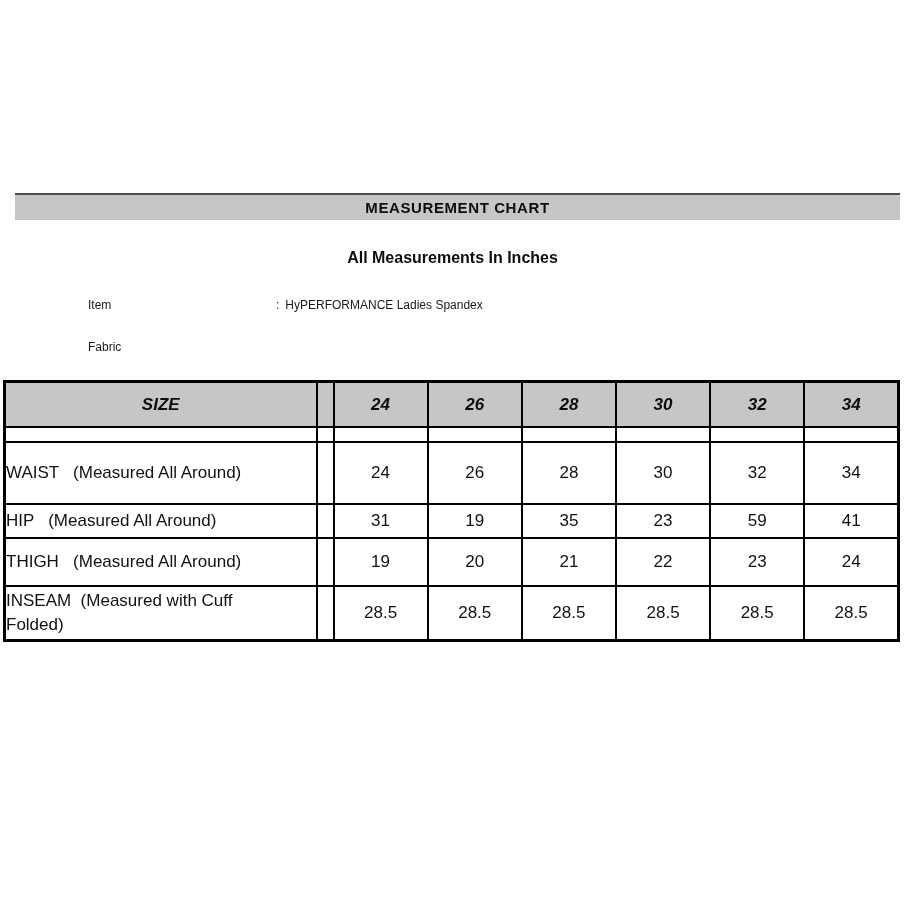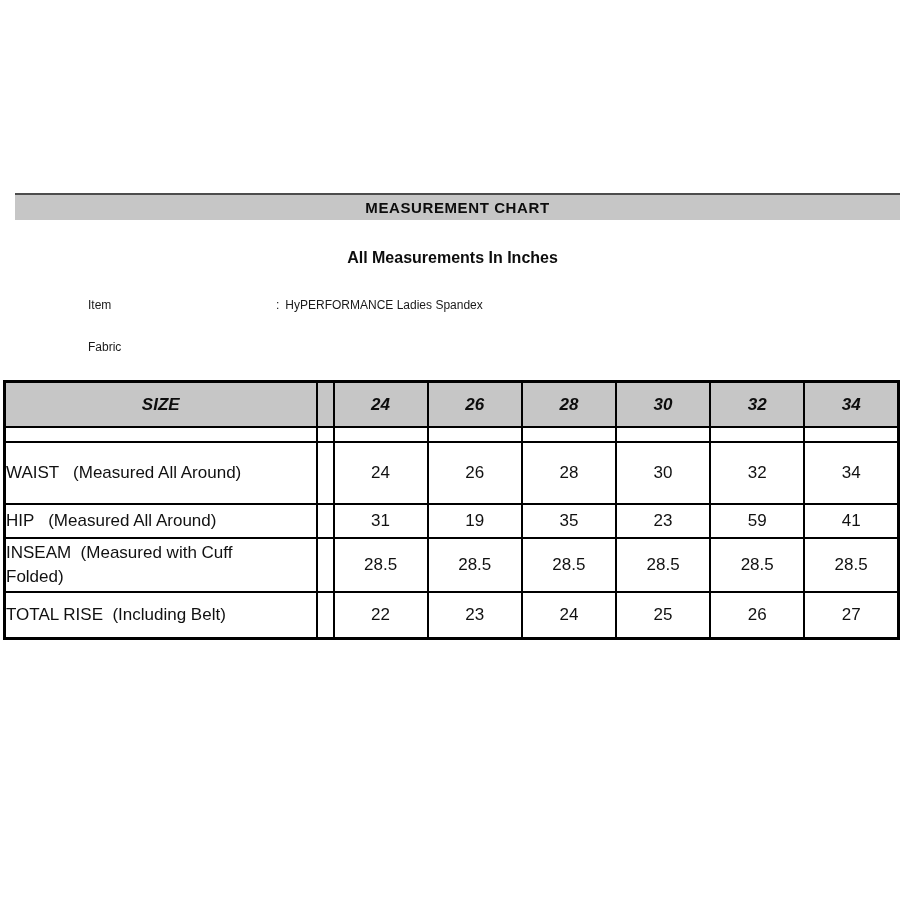--- a/index.html
+++ b/index.html
@@ -163,37 +163,37 @@
       <tr class="r2">
         <td class="lbl">HIP   (Measured All Around)</td>
         <td class="gap"></td>
         <td class="val">31</td>
         <td class="val">19</td>
         <td class="val">35</td>
         <td class="val">23</td>
         <td class="val">59</td>
         <td class="val">41</td>
       </tr>
+      <tr class="r3">
+        <td class="lbl">THIGH   (Measured All Around)</td>
+        <td class="gap"></td>
+        <td class="val">19</td>
+        <td class="val">20</td>
+        <td class="val">21</td>
+        <td class="val">22</td>
+        <td class="val">23</td>
+        <td class="val">24</td>
+      </tr>
       <tr class="r4">
         <td class="lbl">INSEAM  (Measured with Cuff
 Folded)</td>
         <td class="gap"></td>
         <td class="val">28.5</td>
         <td class="val">28.5</td>
         <td class="val">28.5</td>
         <td class="val">28.5</td>
         <td class="val">28.5</td>
         <td class="val">28.5</td>
       </tr>
-      <tr class="r5">
-        <td class="lbl">TOTAL RISE  (Including Belt)</td>
-        <td class="gap"></td>
-        <td class="val">22</td>
-        <td class="val">23</td>
-        <td class="val">24</td>
-        <td class="val">25</td>
-        <td class="val">26</td>
-        <td class="val">27</td>
-      </tr>
     </tbody>
   </table>
 
 </div>
 
 </body></html>

